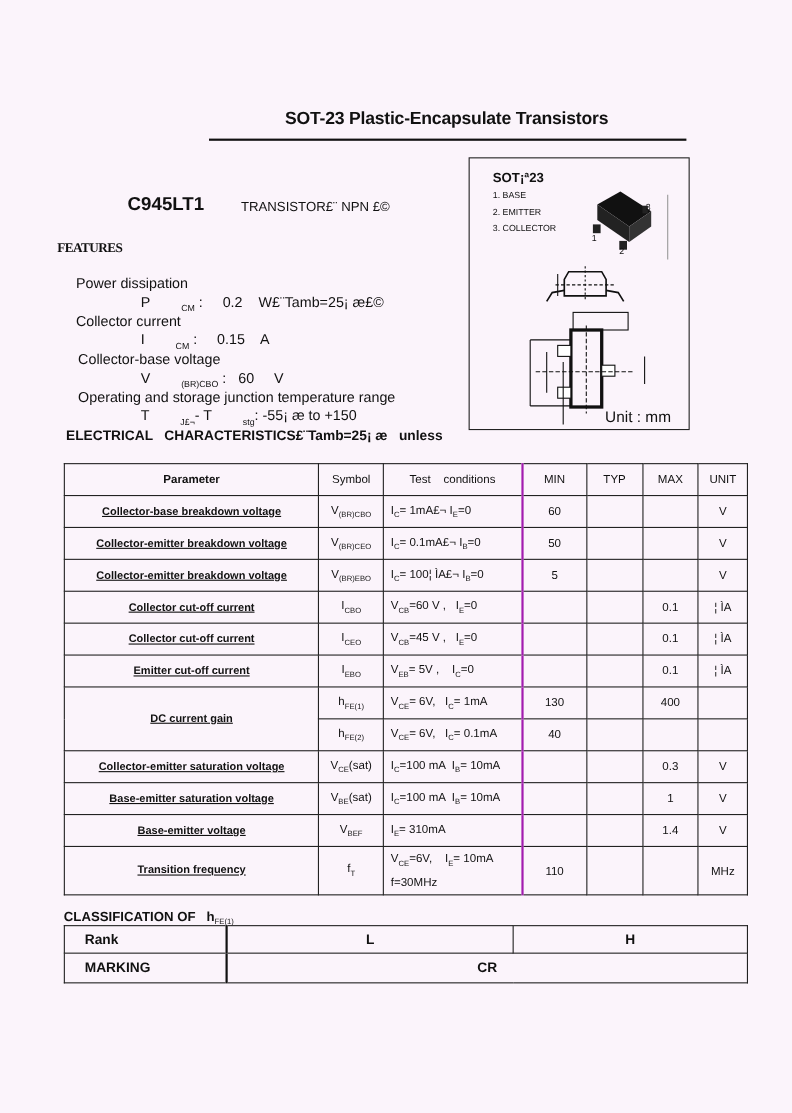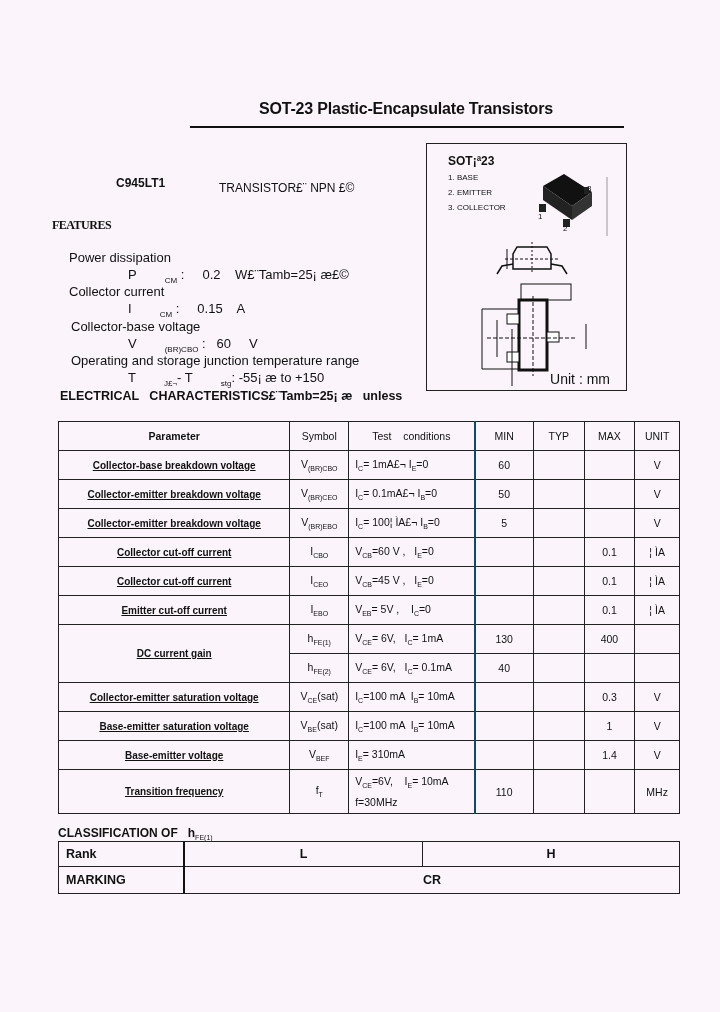--- a/index.html
+++ b/index.html
@@ -6,43 +6,43 @@
   body {
     width:720px; height:1012px; background:#fbf4fb; position:relative; overflow:hidden;
     font-family:"Liberation Sans", sans-serif; color:#111;
   }
   .abs { position:absolute; }
   .title {
     left:190px; top:100px; width:432px; text-align:center;
     font-size:16px; font-weight:bold; letter-spacing:-0.2px;
   }
   .title-rule { left:190px; top:126px; width:434px; height:2px; background:#111; }
-  .part { left:116px; top:176px; font-size:12px; font-weight:bold; }
+  .part { left:116px; top:176px; font-size:17px; font-weight:bold; }
   .part-desc { left:219px; top:181px; font-size:12px; }
   .features { left:52px; top:218px; font-family:"Liberation Serif", serif; font-weight:bold; font-size:12px; letter-spacing:-0.5px; }
   .feat-label { font-size:13px; }
   .feat-val { font-size:13px; }
   .feat-val sub { font-size:8px;padding-left:28px; }
   .pkg-box { left:426px; top:143px; width:199px; height:246px; border:1px solid #222; background:#fbf4fb; }
   .pkg-title { left:21px; top:10px; font-size:12px; font-weight:bold; }
   .pkg-pin { font-size:8px; left:21px; }
   .pkg-unit { right:16px; bottom:3px; font-size:14px; }
   .elec { left:58px; top:388px; font-size:12.5px; font-weight:bold; line-height:16px; width:370px; }
   table.spec { position:absolute; left:58px; top:421px; width:622px; border-collapse:collapse; font-size:10.5px; }
   table.spec td, table.spec th { border:1px solid #222; height:28px; padding:0 6px; }
   table.spec th { font-weight:normal; }
   table.spec th.param { font-weight:bold; }
   table.spec td.p { font-weight:bold; text-align:center; font-size:10px;text-decoration:underline; }
   table.spec td.c { text-align:center; }
   table.spec td.cond { text-align:left; }
-  table.spec .thick-r { border-right:2px solid #0c4a6e; }
+  table.spec .thick-r { border-right:2px solid #a21caf; }
   sub.s { font-size:7px; }
   .class-title { left:58px; top:826px; font-size:12px; font-weight:bold; }
   table.cls { position:absolute; left:58px; top:841px; width:622px; border-collapse:collapse; font-size:12.5px; font-weight:bold; }
-  table.cls td { border:1px solid #222; height:24px; padding:0 7px; }
+  table.cls td { border:1px solid #222; height:24px; padding:0 18px; }
   table.cls td.lbl { width:110px; border-right:2px solid #111; }
   table.cls td.c { text-align:center; }
 </style>
 </head>
 <body>
 
 <div class="abs title">SOT-23 Plastic-Encapsulate Transistors</div>
 <div class="abs title-rule"></div>
 
 <div class="abs part">C945LT1</div>

